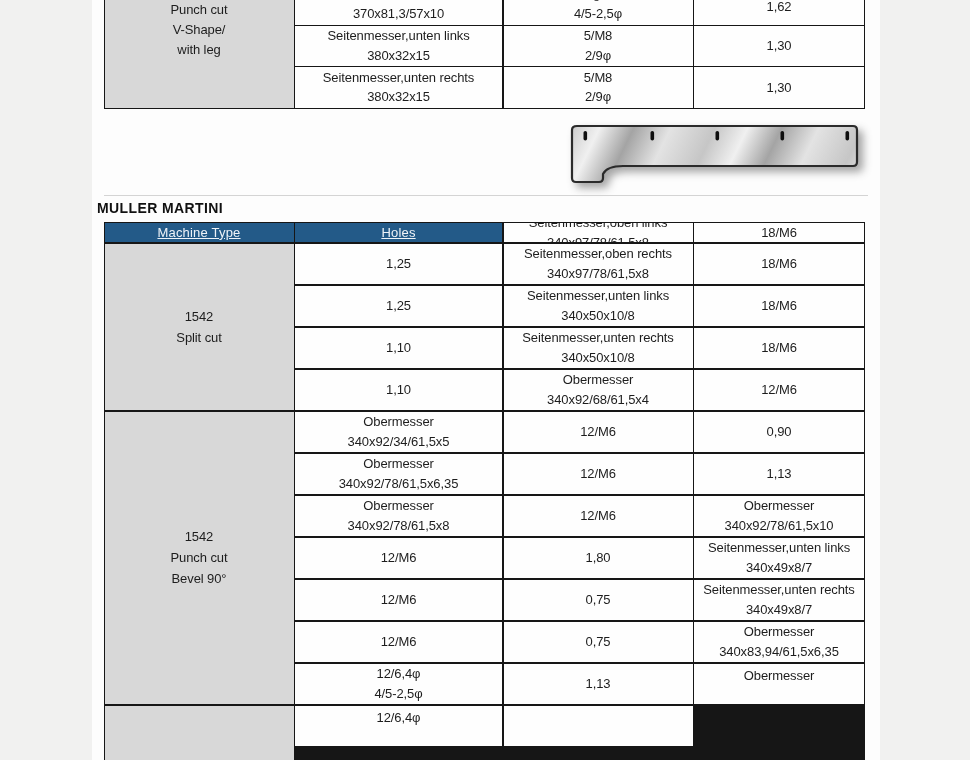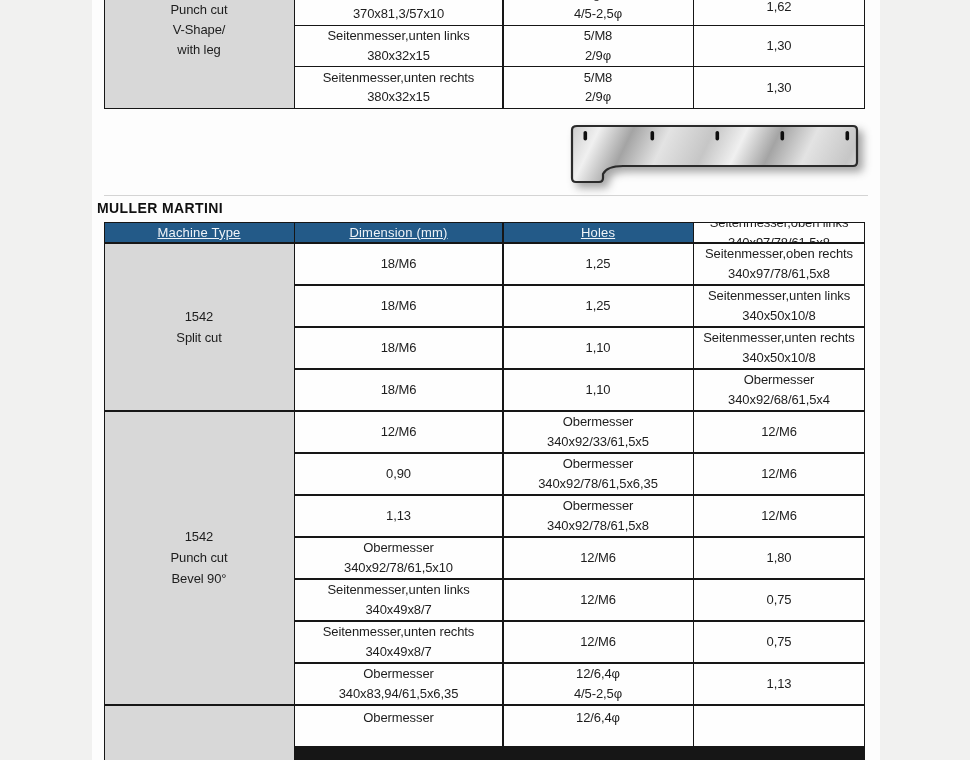--- a/index.html
+++ b/index.html
@@ -120,23 +120,20 @@
 <div class="divider"></div>
 
 <div class="section-title">MULLER MARTINI</div>
 
 <div id="mm-table" class="grid cols">
 
   <div class="cell head">
     <div class="line">Machine Type</div>
   </div>
   <div class="cell head">
-    <div class="line">Dimension (mm)</div>
-  </div>
-  <div class="cell head">
     <div class="line">Holes</div>
   </div>
 
   <div class="cell machine s1">
     <div class="line">1542</div>
     <div class="line">Split cut</div>
   </div>
 
   <div class="cell">
     <div class="line">Seitenmesser,oben links</div>
@@ -191,21 +188,21 @@
   <div class="cell">
     <div class="line">Obermesser</div>
     <div class="line">340x92/68/61,5x4</div>
   </div>
   <div class="cell">
     <div class="line">12/M6</div>
   </div>
 
   <div class="cell">
     <div class="line">Obermesser</div>
-    <div class="line">340x92/33/61,5x5</div>
+    <div class="line">340x92/34/61,5x5</div>
   </div>
   <div class="cell">
     <div class="line">12/M6</div>
   </div>
   <div class="cell">
     <div class="line">0,90</div>
   </div>
 
   <div class="cell">
     <div class="line">Obermesser</div>

